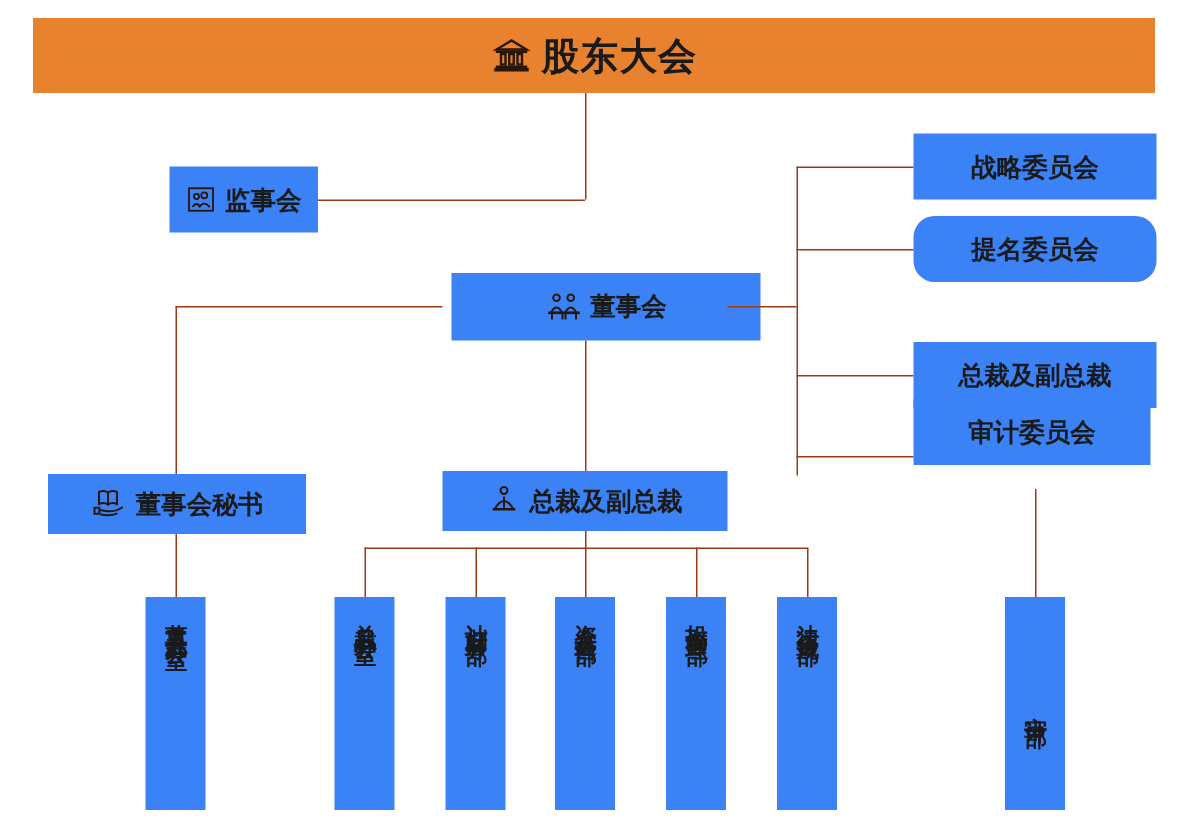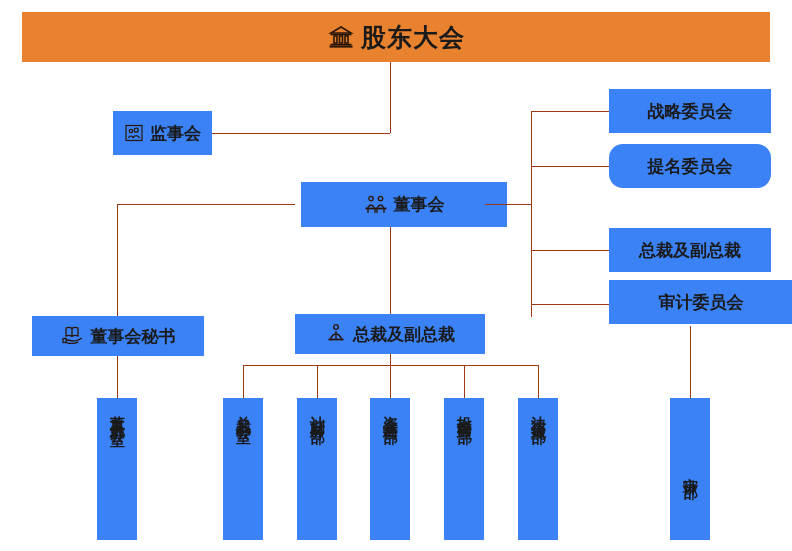--- a/index.html
+++ b/index.html
@@ -166,21 +166,21 @@
   </div>
 
   <div class="node committee" style="left:609px; top:144px; width:162px; height:44px;border-radius:14px;">
     <span class="label">提名委员会</span>
   </div>
 
   <div class="node committee" style="left:609px; top:228px; width:162px; height:44px;">
     <span class="label">总裁及副总裁</span>
   </div>
 
-  <div class="node committee" style="left:609px; top:280px; width:184px; height:44px;font-family:Liberation Serif, serif;">
+  <div class="node committee" style="left:609px; top:266px; width:158px; height:44px;font-family:Liberation Serif, serif;">
     <span class="label">审计委员会</span>
   </div>
 
   <div class="line v" style="left:690px; top:326px; height:72px;"></div>
 
   <div class="node mid" style="left:32px; top:316px; width:172px; height:40px;align-items:center;">
     <span class="ico">
       <svg width="24" height="22" viewBox="0 0 24 22">
         <g fill="none" stroke="#2a1608" stroke-width="1.3">
           <path d="M5 3 q3.5 -1.4 6 0.4 q2.5 -1.8 6 -0.4 v8 q-3.5 -1.4 -6 0.4 q-2.5 -1.8 -6 -0.4 Z"></path>

